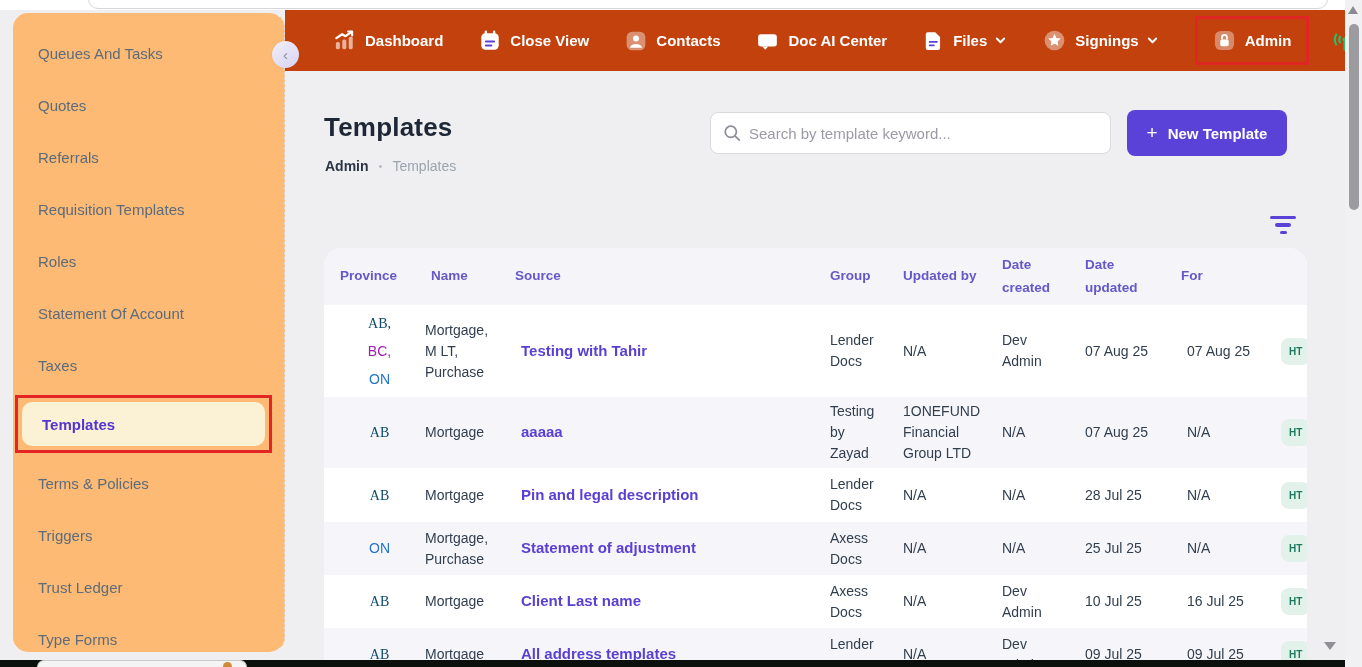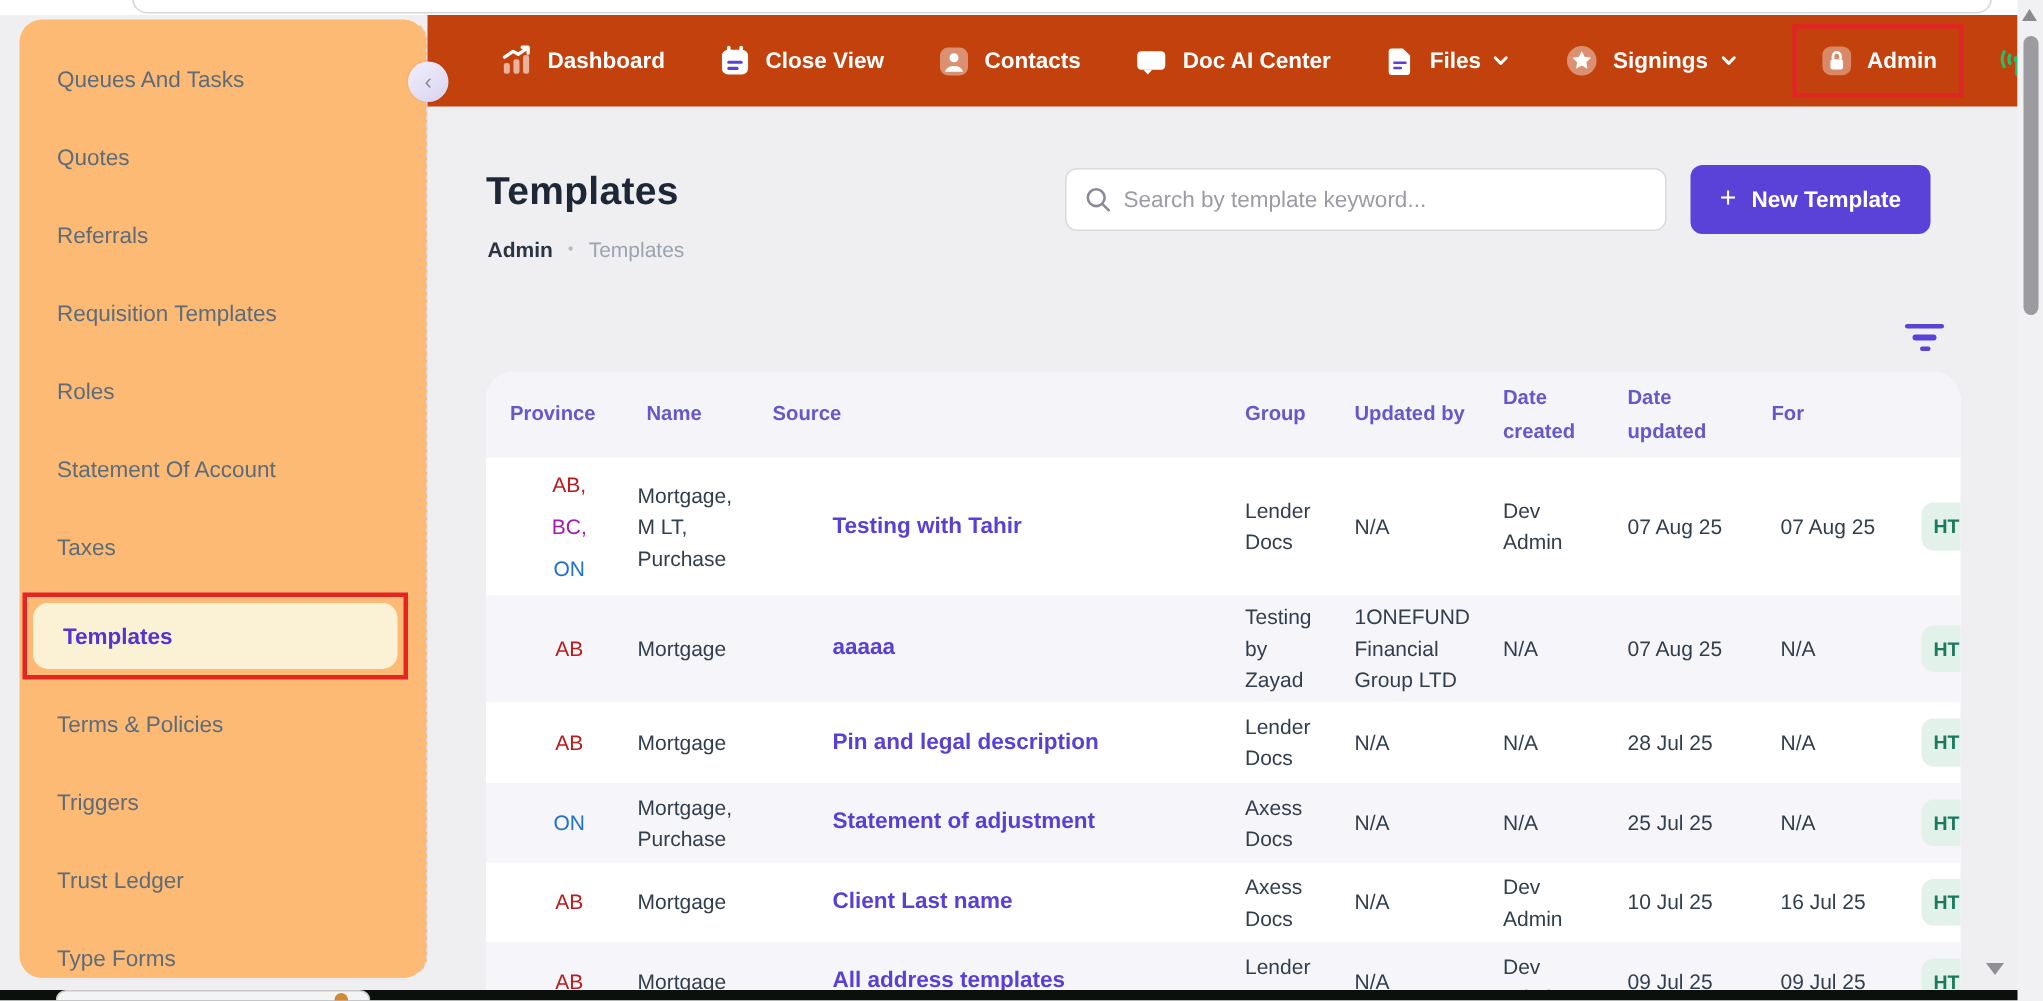--- a/index.html
+++ b/index.html
@@ -48,23 +48,23 @@
   
   .table-card { position:absolute; left:324px; top:248px; width:983px; height:412px; background:#fff; border-radius:18px 18px 0 0; overflow:hidden; }
   .trow { display:grid; grid-template-columns:91px 90px 315px 73px 99px 83px 102px 100px 90px; }
   .thead { background:#f4f4f9; height:57px; }
   .thead .cell { color:#6658c8; font-weight:700; font-size:13.5px; line-height:1.7; }
   .cell { display:flex; align-items:center; padding:0 10px; font-size:14px; color:#313e4e; line-height:1.5; overflow:hidden; }
   .cell.first { padding-left:16px; }
   .cell.name-cell { padding-left:16px; }
   .tbody-row.alt { background:#f6f6fa; }
   .prov-cell { padding-left:30px; display:flex; flex-direction:column; justify-content:center; gap:7px; font-size:14px; }
-  .prov-green { color:#b91c1c; } .prov-red { color:#a21caf; } .prov-blue { color:#2174c7; }
-  .name-link { color:#5a3fd4; font-weight:700; font-size:15px; cursor:pointer;margin-left:34px; }
-  .badge { background:#e2f2ea; color:#1b7a5e; font-weight:700; font-size:13px; padding:6px 8px; border-radius:8px; white-space:nowrap; }
+  .prov-green { color:#0c4a6e;font-family:Liberation Serif, serif; } .prov-red { color:#a21caf; } .prov-blue { color:#2174c7; }
+  .name-link { color:#5a3fd4; font-weight:700; font-size:15px; cursor:pointer; }
+  .badge { background:#e2f2ea; color:#1b7a5e; font-weight:700; font-size:10px; padding:6px 8px; border-radius:8px; white-space:nowrap; }
   .fmt-cell { padding:0 4px; }
 
   
   .browser-scrollbar { position:absolute; right:0; top:0; width:17px; height:667px; background:#f1f1f3; z-index:7; }
   .sb-up { position:absolute; top:6px; left:3px; width:0; height:0; border-left:5.5px solid transparent; border-right:5.5px solid transparent; border-bottom:8px solid #8a8a90; }
   .sb-thumb { position:absolute; top:24px; left:3.5px; width:10px; height:186px; background:#9b9ba0; border-radius:5px; }
   .inner-scroll-down { position:absolute; left:1324px; top:642px; width:0; height:0; border-left:6px solid transparent; border-right:6px solid transparent; border-top:8px solid #8f8f95; z-index:6; }
   .taskbar { position:absolute; left:0; top:660px; width:1345px; height:7px; background:#0c100c; z-index:8; }
   .taskbar-light { position:absolute; left:37px; top:0; width:210px; height:7px; background:#f4f4f4; border:1px solid #c9c9c9; border-bottom:none; border-radius:8px 8px 0 0; }
   .taskbar-dot { position:absolute; left:185px; top:1px; width:9px; height:9px; border-radius:50%; background:#cf8a33; }

